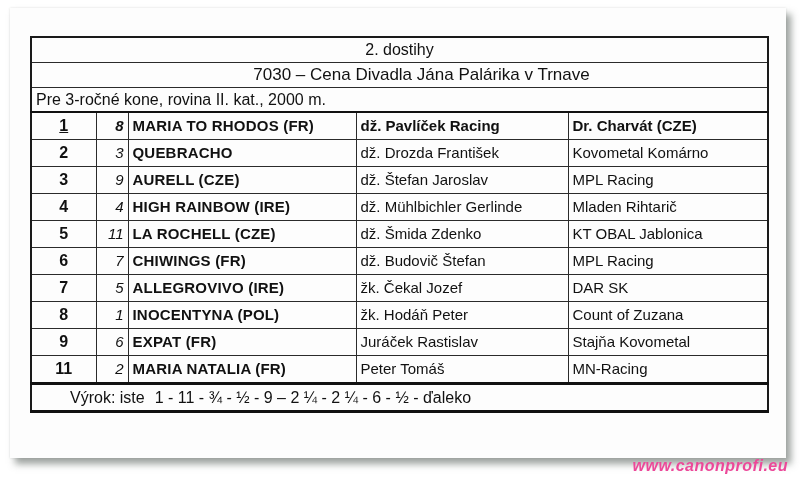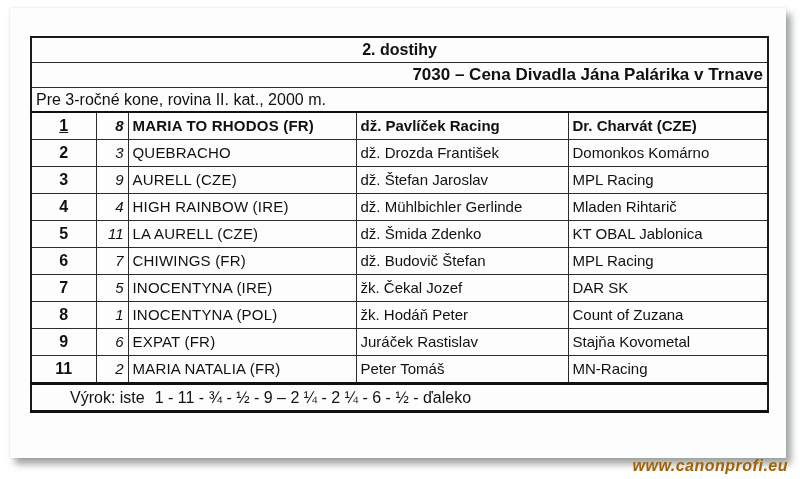--- a/index.html
+++ b/index.html
@@ -27,45 +27,45 @@
     font-size:15px;
   }
   table.race td{
     border:1px solid #2b2b2b;
     padding:0 4px;
     height:26px;
     line-height:26px;
     white-space:nowrap;
     overflow:hidden;
   }
-  tr.hdr1 td{height:24px;line-height:24px;text-align:center;font-weight:700;font-size:16px;}
-  tr.hdr2 td{height:24px;line-height:24px;text-align:right;font-weight:700;font-size:17px;padding-left:48px;}
+  tr.hdr1 td{height:24px;line-height:24px;text-align:center;font-weight:400;font-size:16px;}
+  tr.hdr2 td{height:24px;line-height:24px;text-align:center;font-weight:400;font-size:17px;padding-left:48px;}
   tr.hdr3 td{height:23px;line-height:23px;text-align:left;font-size:16px;}
   td.place{text-align:center;font-weight:700;font-size:16px;}
   td.num{text-align:right;font-style:italic;padding-right:5px;}
-  td.horse{font-weight:400;letter-spacing:.2px;}
+  td.horse{font-weight:700;letter-spacing:.2px;}
   tr.winner td{font-weight:700;}
   tr.winner td.place span{text-decoration:underline;}
   tr.first-data td{border-top:2px solid #111;}
   tr.verdict td{
     border-top:3px solid #111;
     border-bottom:3px solid #111;
     height:25px;line-height:25px;
     font-size:16px;
     padding-left:38px;
   }
   tr.verdict .v-label{margin-right:10px;}
   table.race{border:2px solid #1a1a1a;}
   .watermark{
     position:absolute;
     right:12px;bottom:4px;
     font-style:italic;
     font-weight:600;
     font-size:16px;
-    color:#a16207;
+    color:#ec4899;
     letter-spacing:.5px;
   }
 </style>
 </head>
 <body>
 
 <div class="page">
   <table class="race">
     <colgroup>
       <col style="width:65px">
@@ -90,54 +90,54 @@
         <td class="num">8</td>
         <td class="horse">MARIA TO RHODOS (FR)</td>
         <td class="jockey">dž. Pavlíček Racing</td>
         <td class="owner">Dr. Charvát (CZE)</td>
       </tr>
       <tr>
         <td class="place"><span>2</span></td>
         <td class="num">3</td>
         <td class="horse">QUEBRACHO</td>
         <td class="jockey">dž. Drozda František</td>
-        <td class="owner">Domonkos Komárno</td>
+        <td class="owner">Kovometal Komárno</td>
       </tr>
       <tr>
         <td class="place"><span>3</span></td>
         <td class="num">9</td>
         <td class="horse">AURELL (CZE)</td>
         <td class="jockey">dž. Štefan Jaroslav</td>
         <td class="owner">MPL Racing</td>
       </tr>
       <tr>
         <td class="place"><span>4</span></td>
         <td class="num">4</td>
         <td class="horse">HIGH RAINBOW (IRE)</td>
         <td class="jockey">dž. Mühlbichler Gerlinde</td>
         <td class="owner">Mladen Rihtarič</td>
       </tr>
       <tr>
         <td class="place"><span>5</span></td>
         <td class="num">11</td>
-        <td class="horse">LA AURELL (CZE)</td>
+        <td class="horse">LA ROCHELL (CZE)</td>
         <td class="jockey">dž. Šmida Zdenko</td>
         <td class="owner">KT OBAL Jablonica</td>
       </tr>
       <tr>
         <td class="place"><span>6</span></td>
         <td class="num">7</td>
         <td class="horse">CHIWINGS (FR)</td>
         <td class="jockey">dž. Budovič Štefan</td>
         <td class="owner">MPL Racing</td>
       </tr>
       <tr>
         <td class="place"><span>7</span></td>
         <td class="num">5</td>
-        <td class="horse">INOCENTYNA (IRE)</td>
+        <td class="horse">ALLEGROVIVO (IRE)</td>
         <td class="jockey">žk. Čekal Jozef</td>
         <td class="owner">DAR SK</td>
       </tr>
       <tr>
         <td class="place"><span>8</span></td>
         <td class="num">1</td>
         <td class="horse">INOCENTYNA (POL)</td>
         <td class="jockey">žk. Hodáň Peter</td>
         <td class="owner">Count of Zuzana</td>
       </tr>

